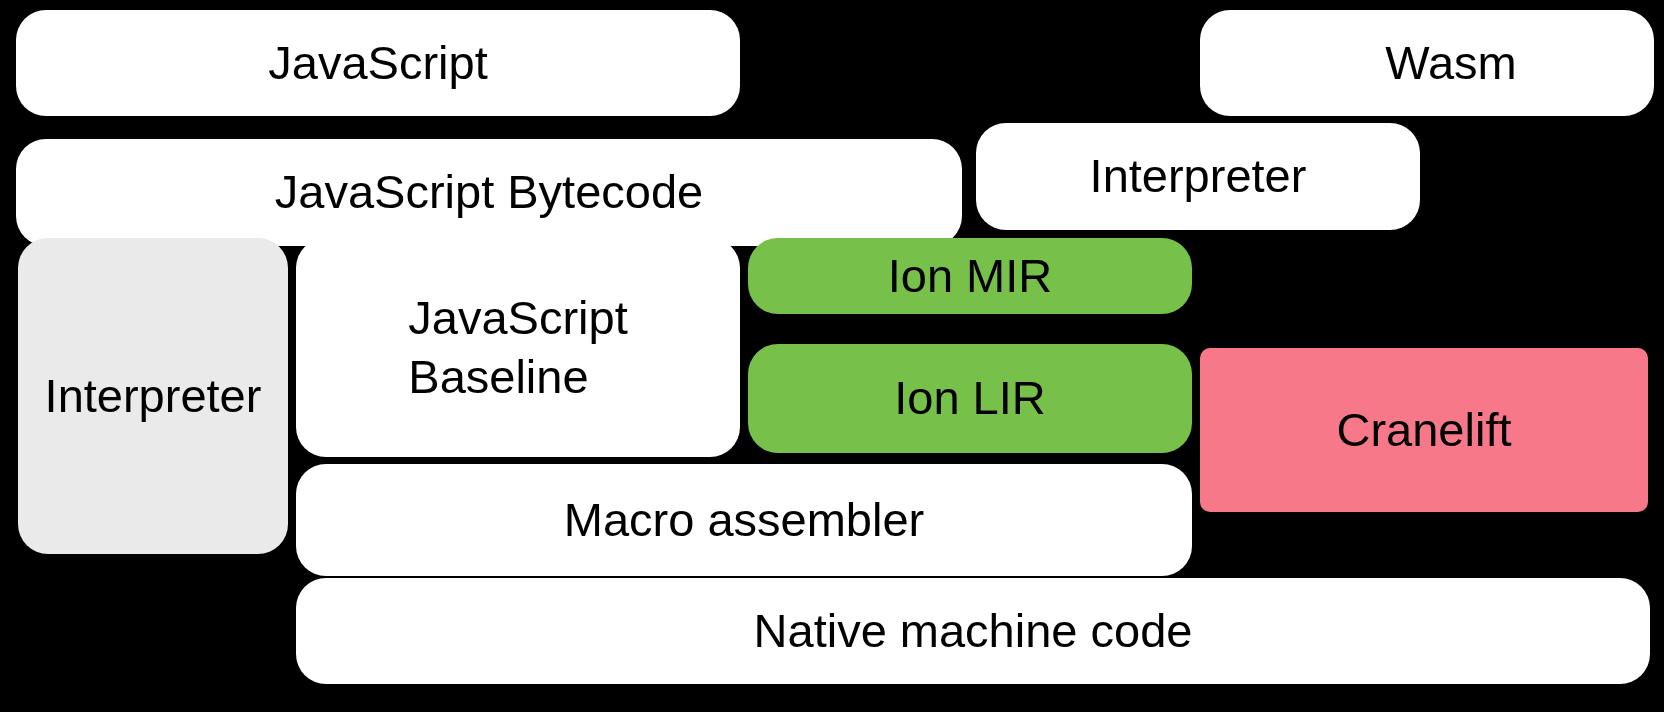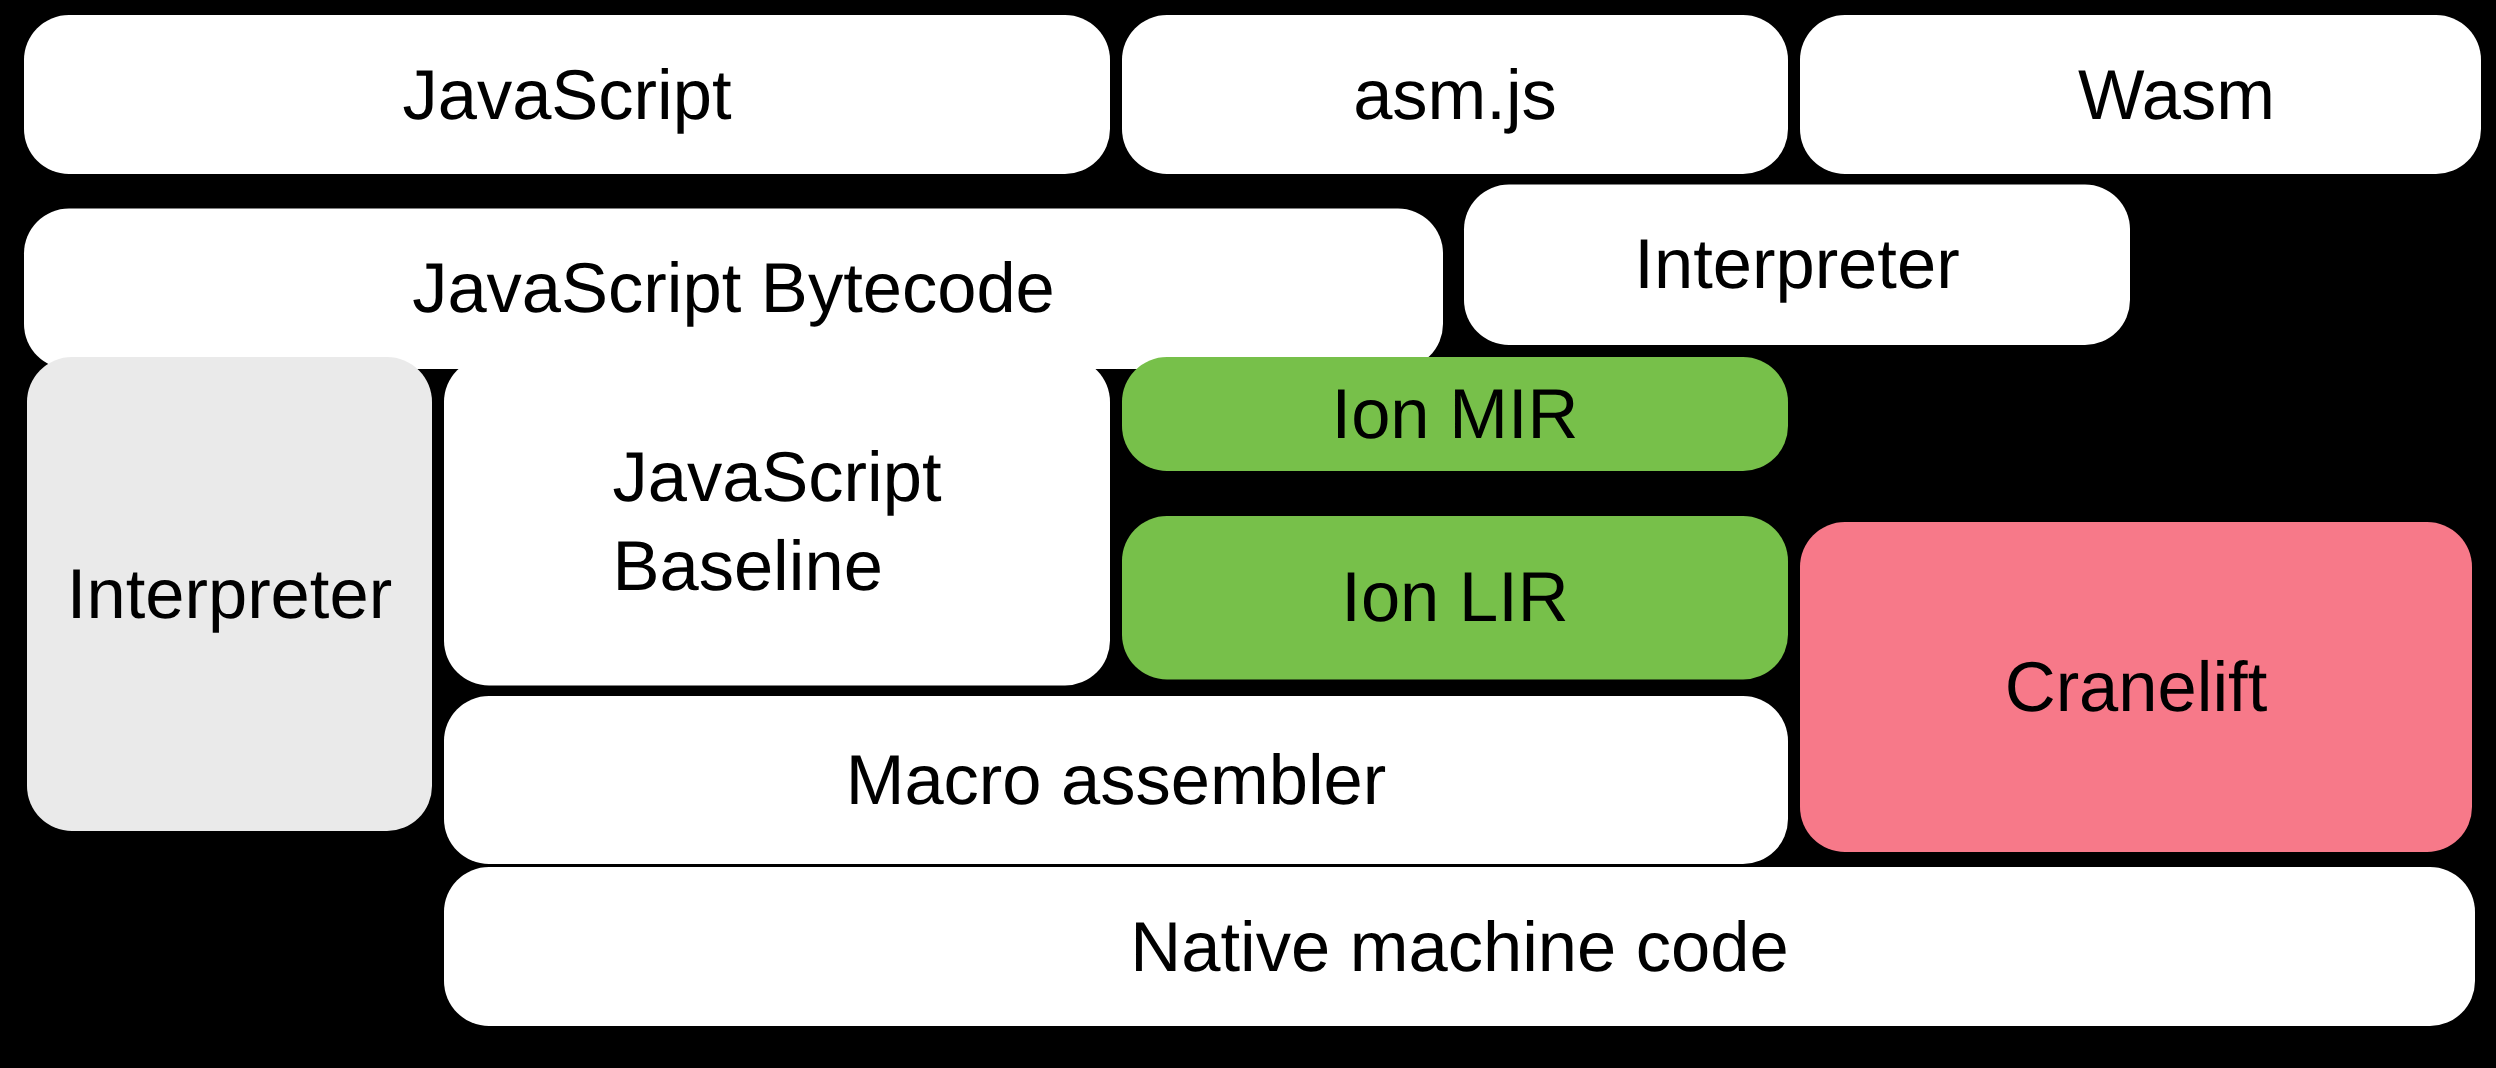--- a/index.html
+++ b/index.html
@@ -37,37 +37,34 @@
   #b-asmjs      { left: 748px;  top: 10px;  width: 444px;  height: 106px; }
   #b-wasm       { left: 1200px; top: 10px;  width: 454px;  height: 106px; padding-left: 48px; }
 
   #b-bytecode   { left: 16px;   top: 123px; width: 946px;  height: 107px; margin-top: 16px; }
   #b-baldr      { left: 976px;  top: 123px; width: 444px;  height: 107px; }
 
   #b-interp     { left: 18px;   top: 238px; width: 270px;  height: 316px; }
   #b-baseline   { left: 296px;  top: 238px; width: 444px;  height: 219px; }
   #b-ionmir     { left: 748px;  top: 238px; width: 444px;  height: 76px; }
   #b-ionlir     { left: 748px;  top: 344px; width: 444px;  height: 109px; }
-  #b-cranelift  { left: 1200px; top: 348px; width: 448px;  height: 220px; }
+  #b-cranelift  { left: 1200px; top: 348px; width: 448px;  height: 164px; border-radius: 10px; }
 
   #b-macro      { left: 296px;  top: 464px; width: 896px;  height: 112px; }
   #b-native     { left: 296px;  top: 578px; width: 1354px; height: 106px; }
 </style>
 </head>
 <body>
 
 <div class="stage">
 
   <div class="box" id="b-javascript">
     <span>JavaScript</span>
   </div>
 
-  <div class="box" id="b-asmjs">
-    <span>asm.js</span>
-  </div>
 
   <div class="box" id="b-wasm">
     <span>Wasm</span>
   </div>
 
   <div class="box" id="b-bytecode">
     <span>JavaScript Bytecode</span>
   </div>
 
   <div class="box" id="b-baldr">

